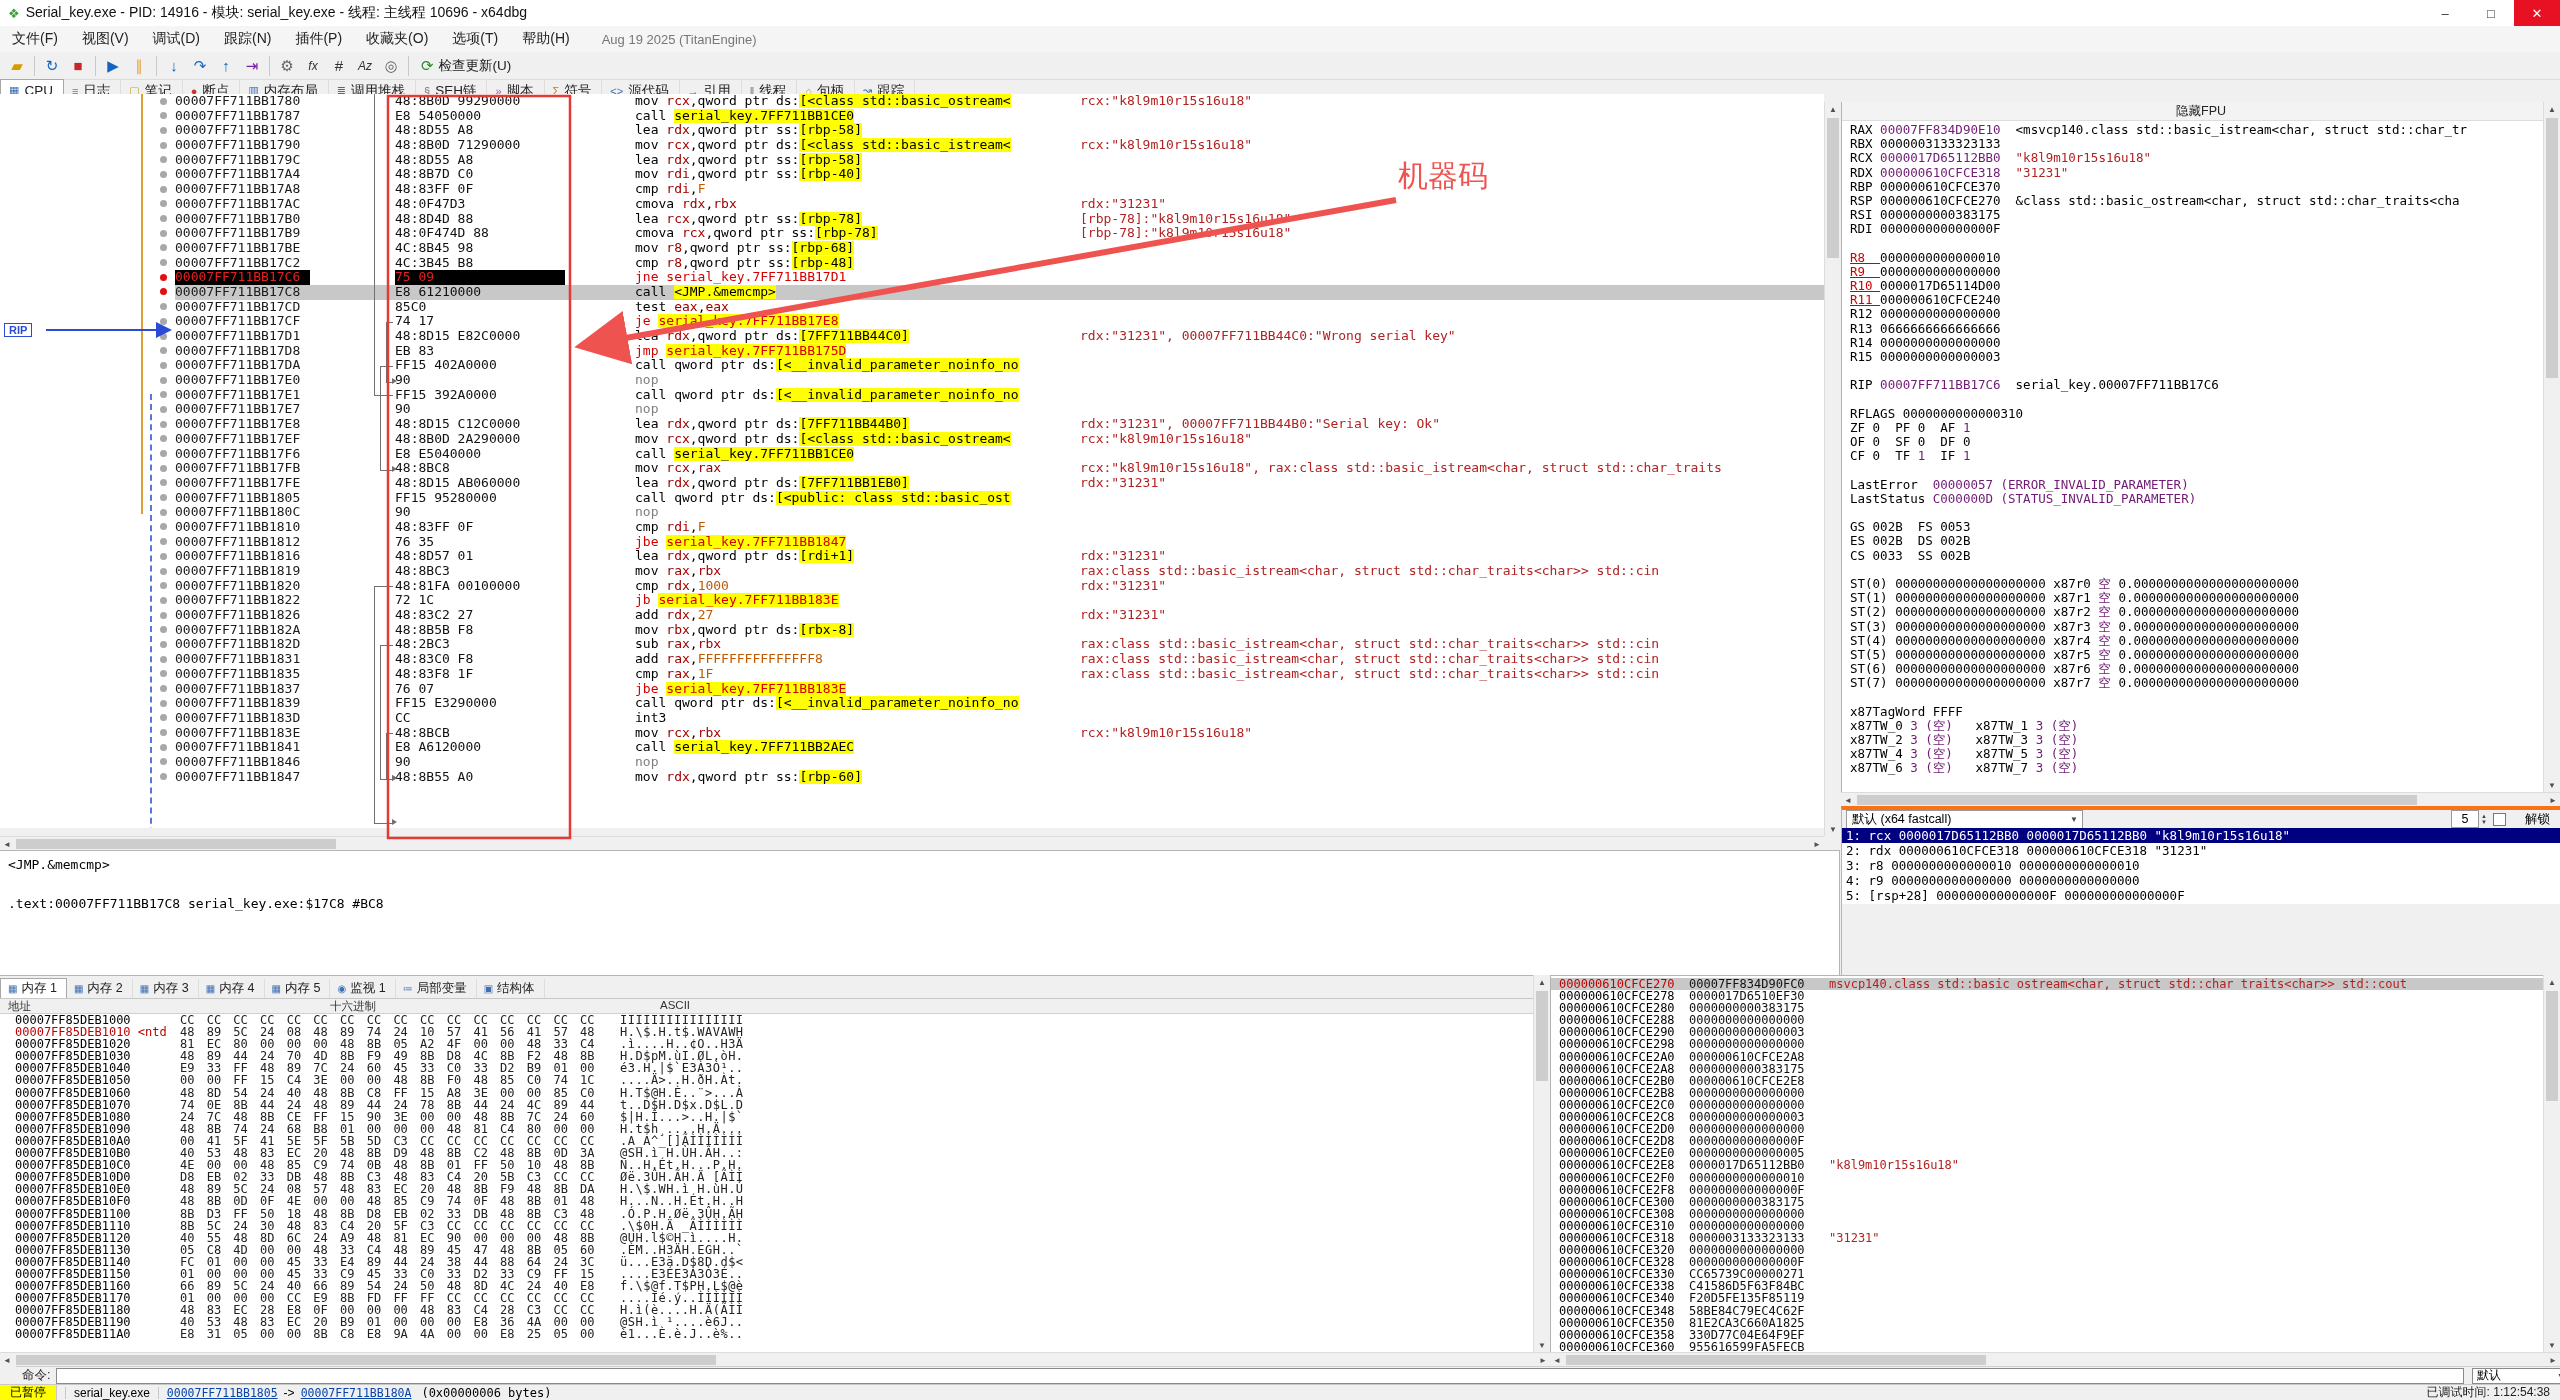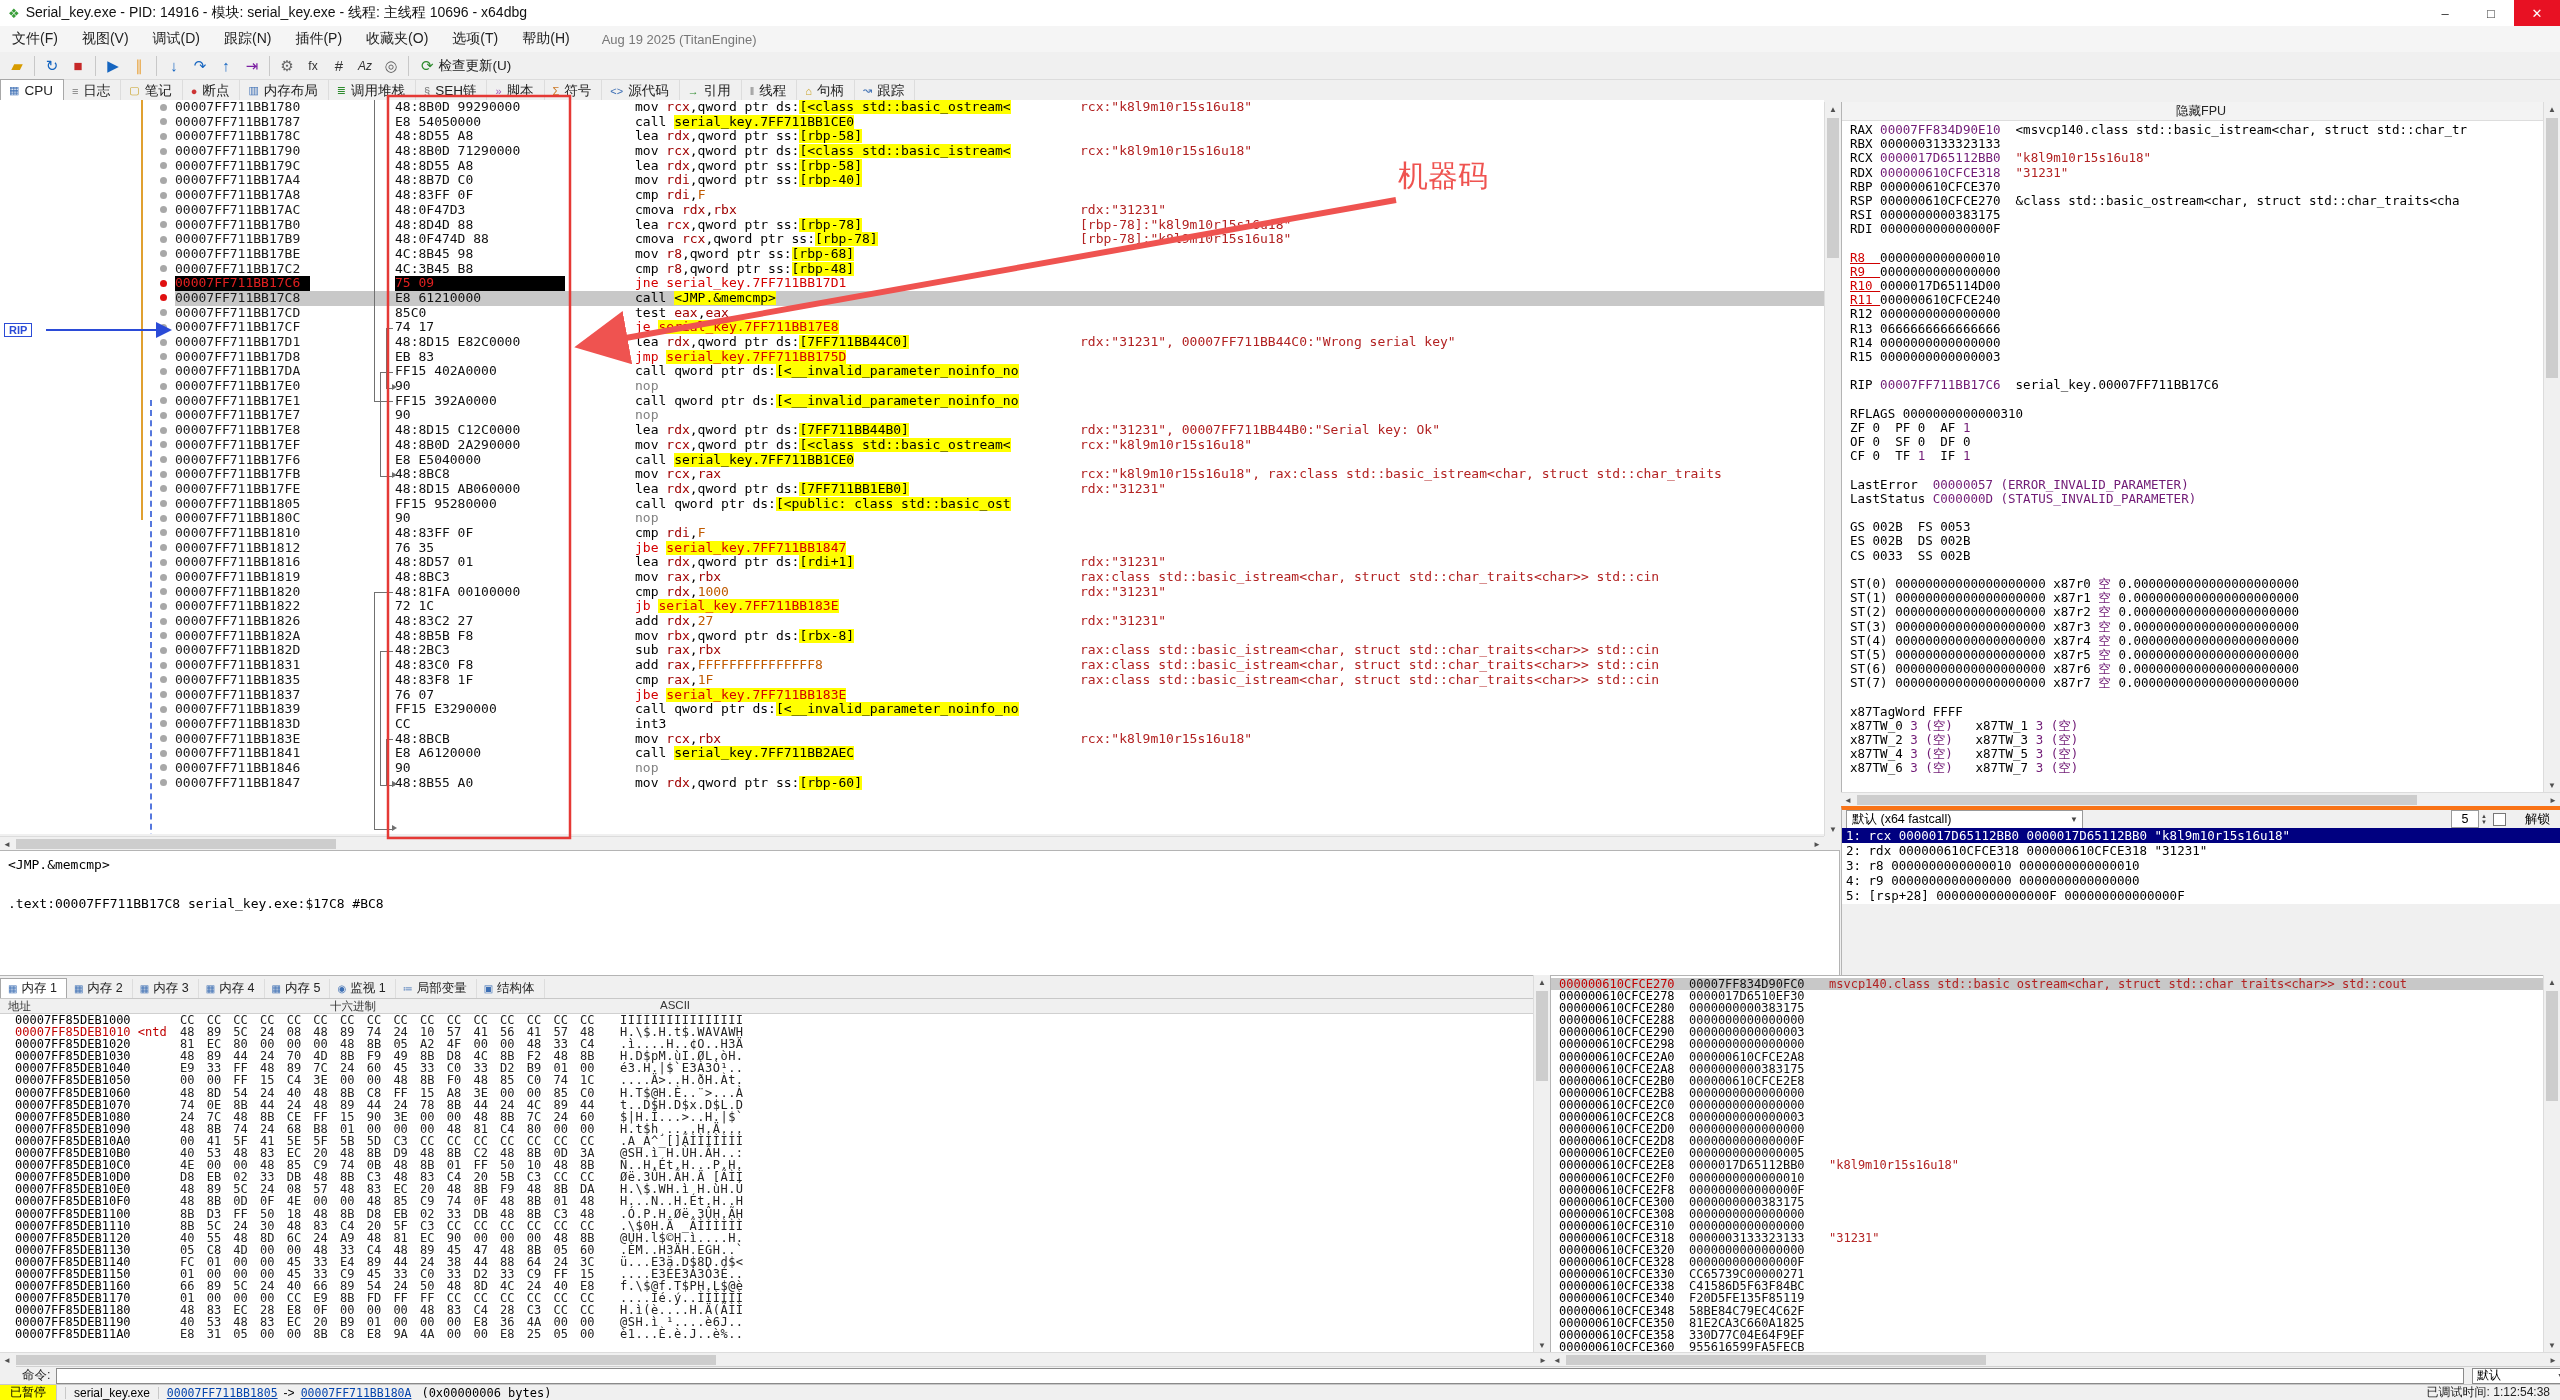--- a/index.html
+++ b/index.html
@@ -22,21 +22,21 @@
   .tbtn{width:26px;height:24px;display:flex;align-items:center;justify-content:center;font-size:15px;border-radius:2px;}
   .tsep{width:1px;height:20px;background:#c8c8c8;margin:0 4px;}
   #updatebtn{display:flex;align-items:center;font-size:13.5px;color:#222;padding:0 8px;height:24px;}
   #updatebtn .uico{color:#2d8a2d;margin-right:5px;font-size:15px;}
   
   #tabbar{position:absolute;left:0;top:80px;width:2560px;height:22px;background:#f0f0f0;display:flex;align-items:flex-end;}
   .vtab{display:flex;align-items:center;padding:2px 10px 3px 8px;font-size:13.5px;color:#222;border-right:1px solid #ddd;height:17px;}
   .vtab.active{background:#fff;border:1px solid #a8a8a8;border-bottom:none;}
   .vtab .ticon{margin-right:5px;font-size:11px;}
   
-  #disasm{position:absolute;left:0;top:100px;width:1824px;height:734px;background:#fff;overflow:hidden;}
+  #disasm{position:absolute;left:0;top:94px;width:1824px;height:734px;background:#fff;overflow:hidden;}
   .drow{display:flex;height:14.7px;line-height:14.7px;font-size:13px;white-space:pre;font-family:"DejaVu Sans Mono",monospace;}
   .gut{width:175px;position:relative;flex:none;}
   .dot{position:absolute;right:8px;top:3.5px;width:7px;height:7px;border-radius:50%;background:#a8a8a8;}
   .dot.red{background:#e01010;}
   .daddr{width:135px;flex:none;color:#1a1a1a;}
   .jgut{width:85px;flex:none;}
   .dbytes{width:170px;flex:none;color:#111;}
   .agut{width:70px;flex:none;}
   .dinstr{width:445px;flex:none;overflow:hidden;}
   .dcomment{flex:1;color:#b22222;overflow:hidden;}
@@ -159,21 +159,21 @@
         <span class="tsep"></span>
         <span class="tbtn" style="color: rgb(21, 101, 192);">▶</span>
         <span class="tbtn" style="color: rgb(232, 163, 61);">∥</span>
         <span class="tsep"></span>
         <span class="tbtn" style="color: rgb(21, 101, 192);">↓</span>
         <span class="tbtn" style="color: rgb(21, 101, 192);">↷</span>
         <span class="tbtn" style="color: rgb(21, 101, 192);">↑</span>
         <span class="tbtn" style="color: rgb(123, 31, 162);">⇥</span>
         <span class="tsep"></span>
         <span class="tbtn" style="color: rgb(102, 102, 102);">⚙</span>
-        <span class="tbtn" style="color: rgb(51, 51, 51); font-size: 12px;">fx</span>
+        <span class="tbtn" style="color: rgb(51, 51, 51); font-style: italic; font-size: 12px;">fx</span>
         <span class="tbtn" style="color: rgb(51, 51, 51);">#</span>
         <span class="tbtn" style="color: rgb(51, 51, 51); font-style: italic; font-size: 12px;">Az</span>
         <span class="tbtn" style="color: rgb(102, 102, 102);">◎</span>
         <span class="tsep"></span>
       </div>
     <div id="updatebtn">
       <span class="uico">⟳</span>
       <span>检查更新(U)</span>
     </div>
   </div>

